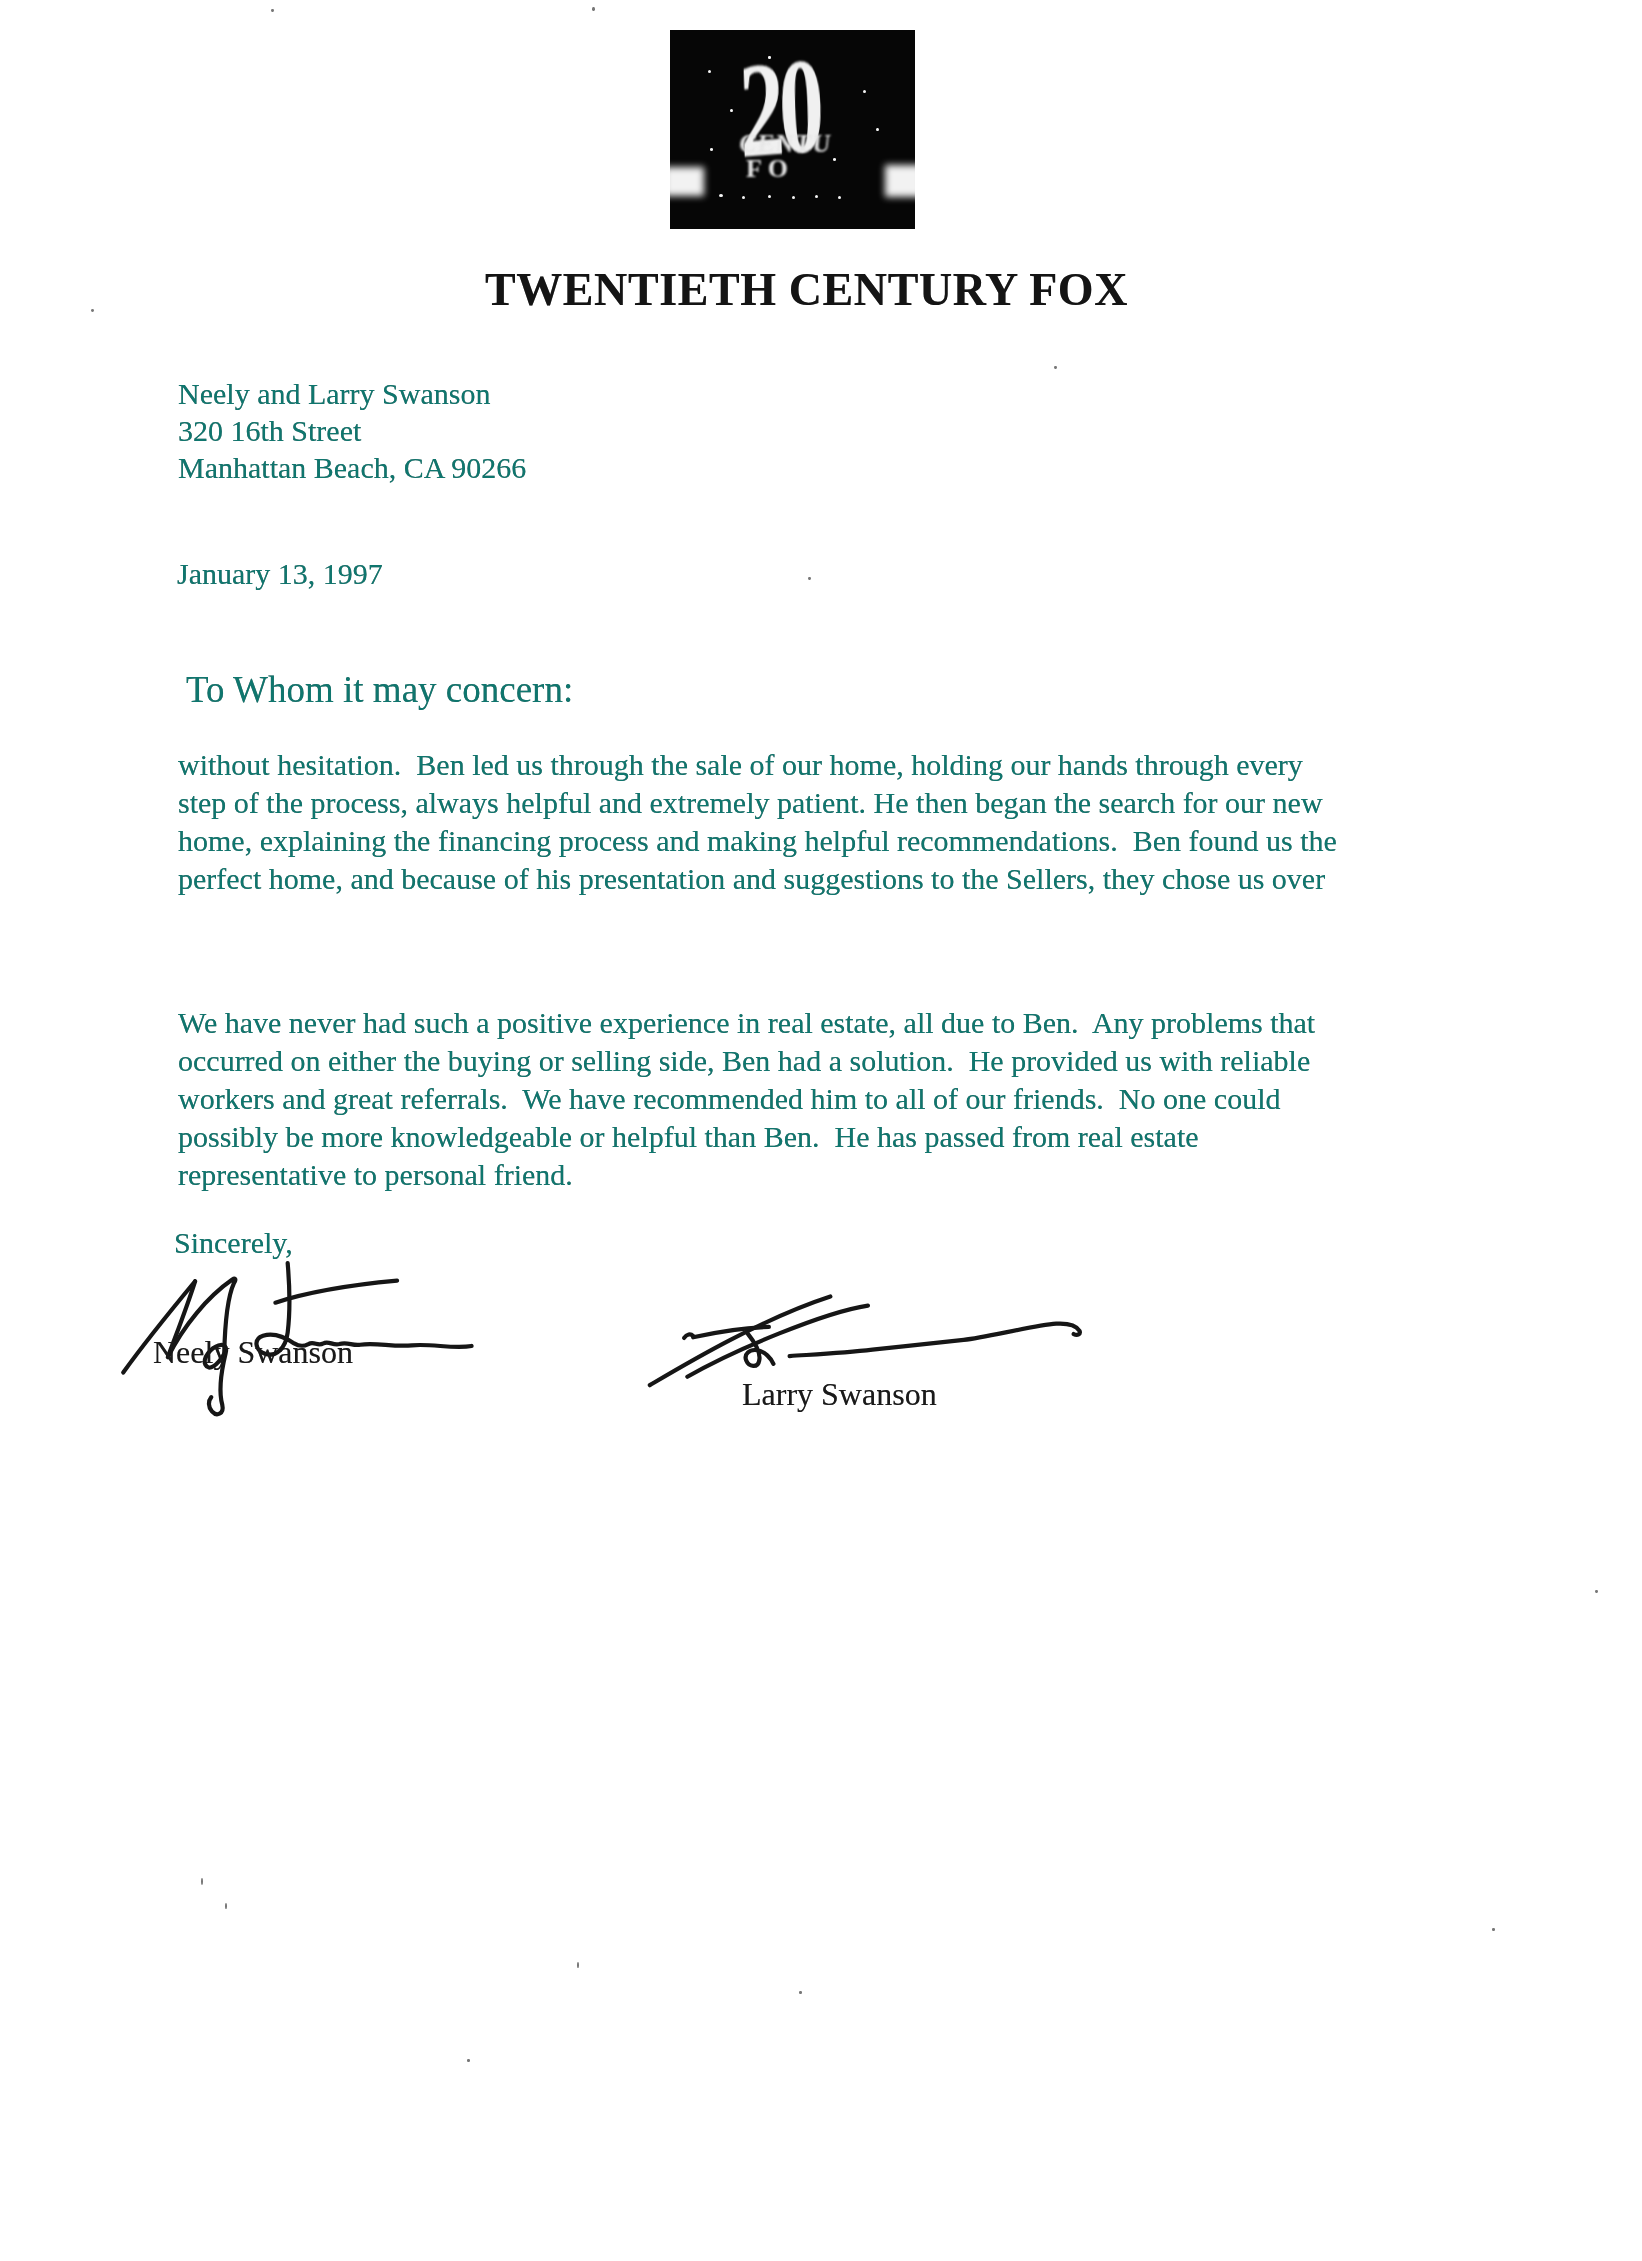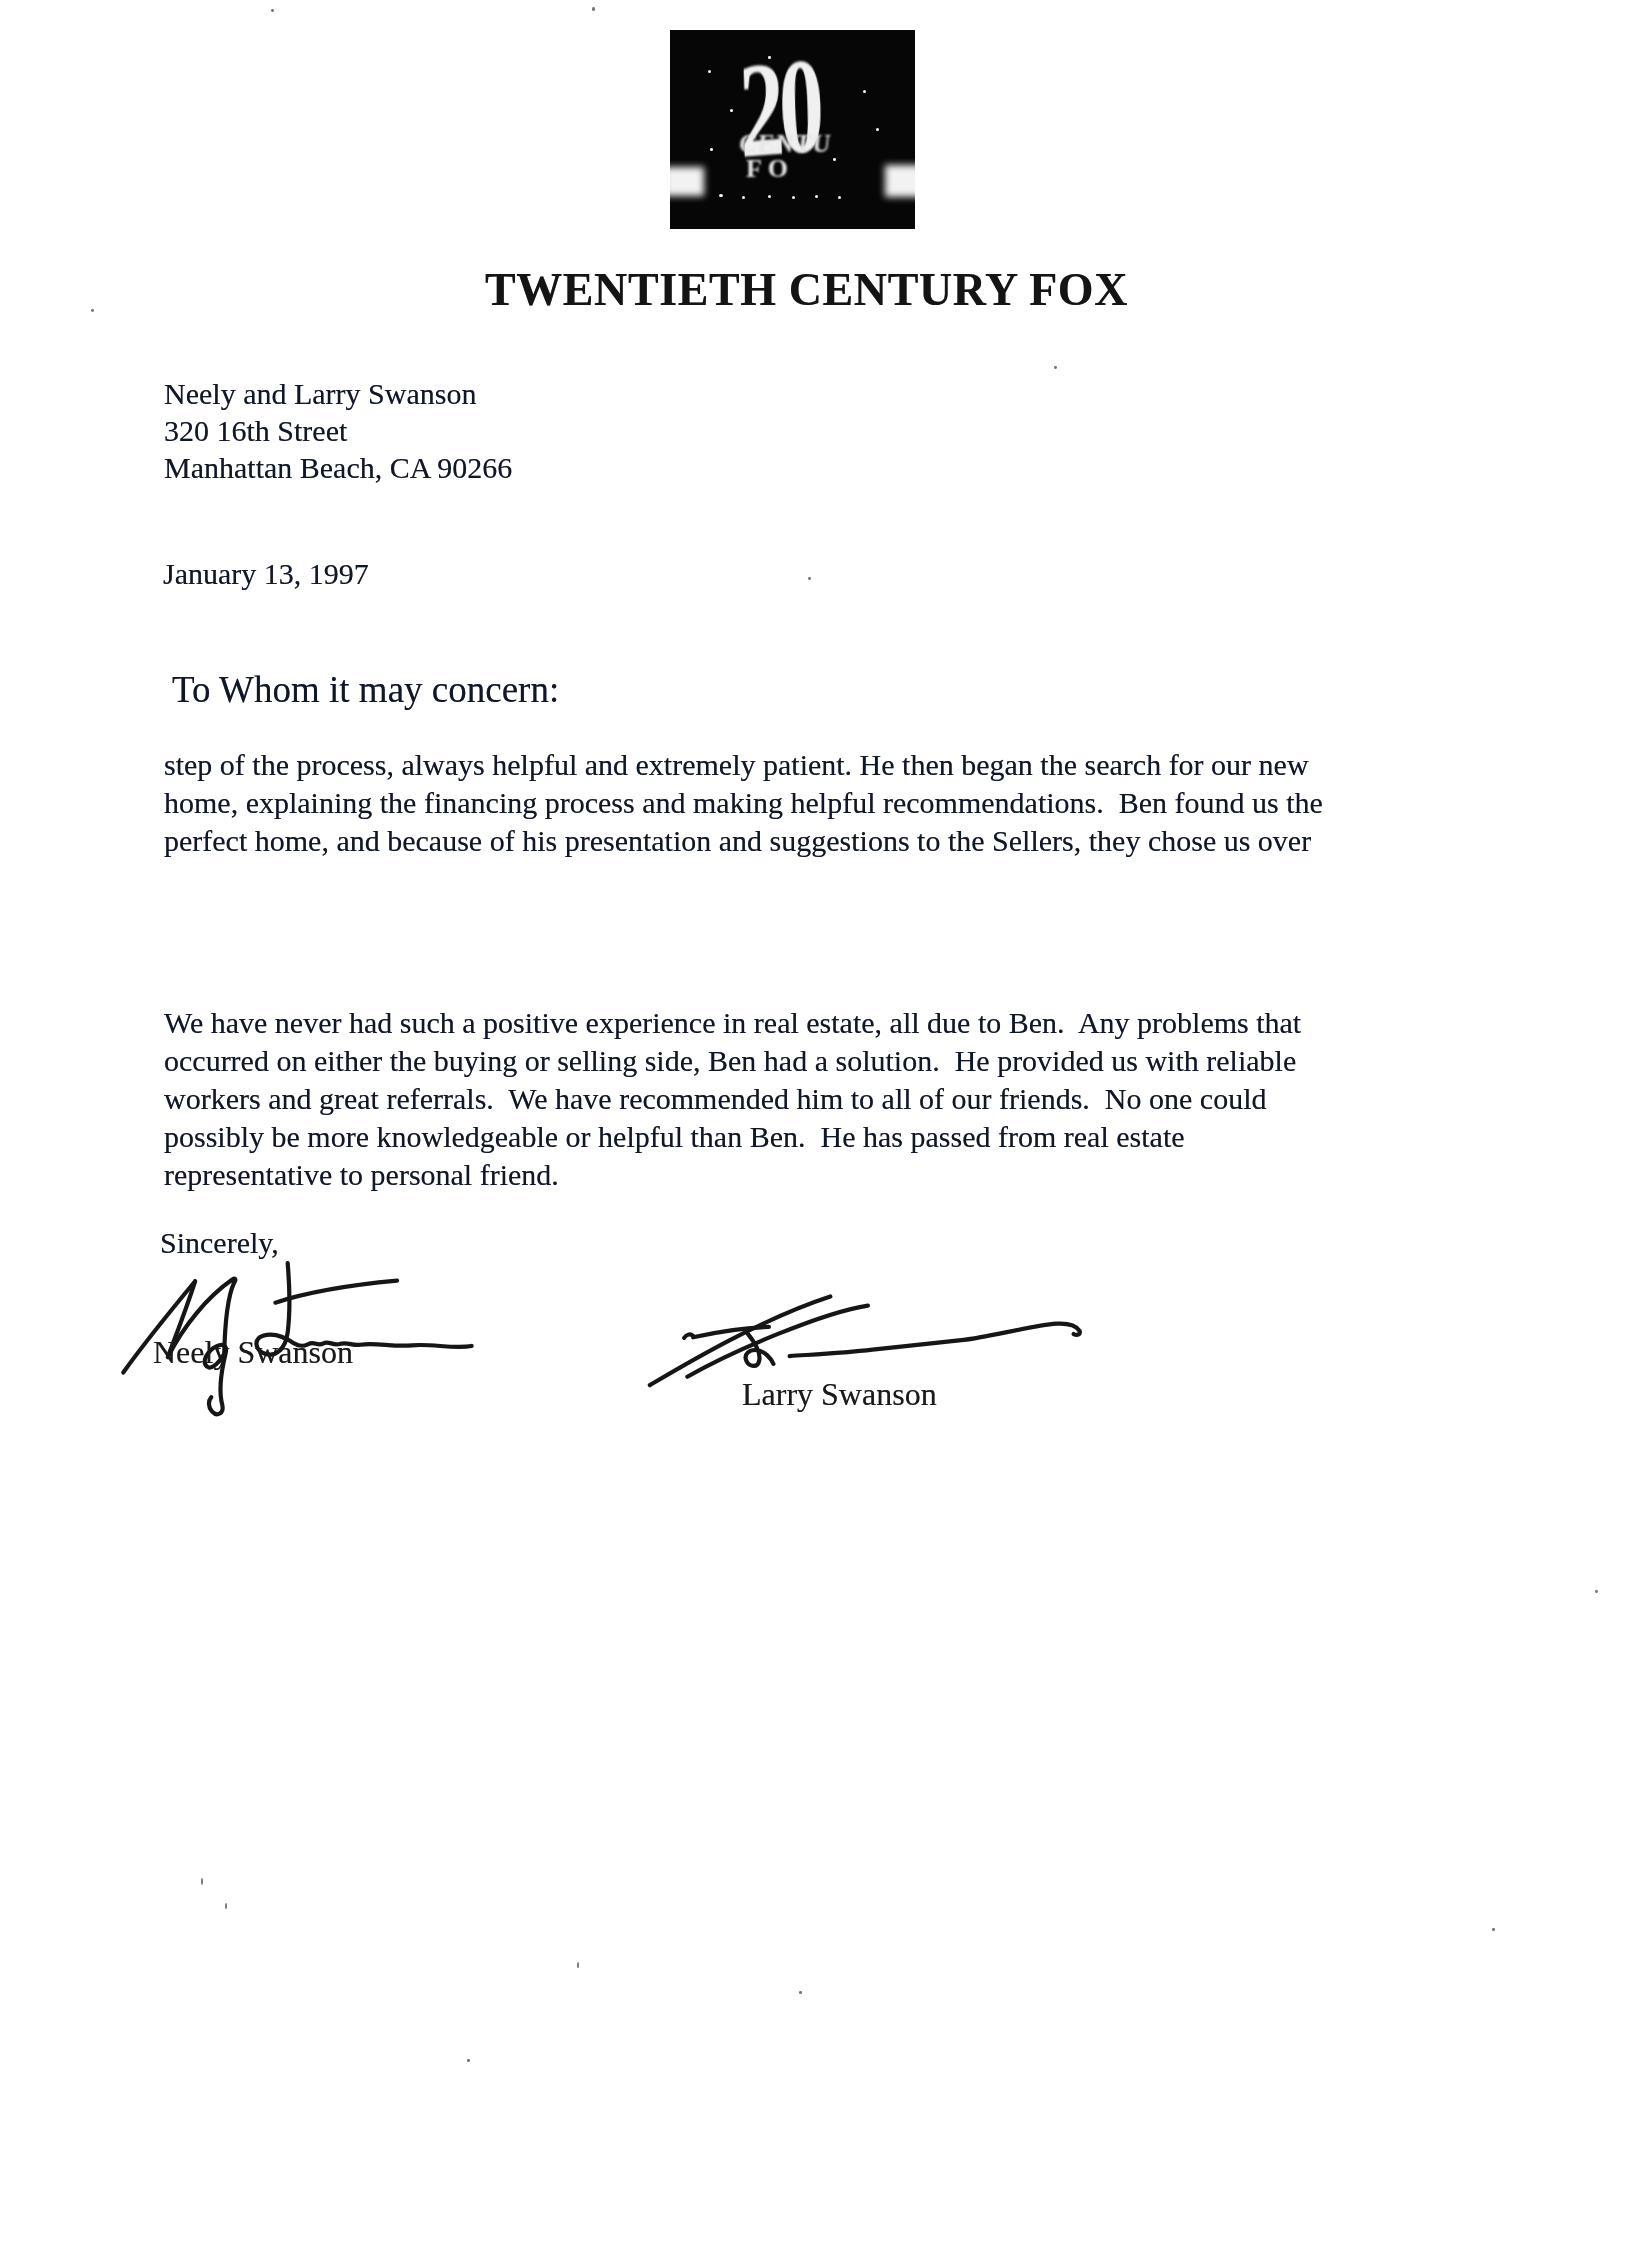--- a/index.html
+++ b/index.html
@@ -38,21 +38,21 @@
 
   
   .company{
     position:absolute;left:-15px;top:267px;width:1643px;
     text-align:center;font-size:46px;line-height:1;font-weight:bold;
     letter-spacing:0.6px;color:#141414;
     text-shadow:0 0 0.6px rgba(0,0,0,.45);
   }
 
   
-  .textblock{position:absolute;color:#0f172a;text-shadow:0 0 0.5px rgba(0,0,0,.5);}
+  .textblock{position:absolute;color:#0f766e;text-shadow:0 0 0.5px rgba(0,0,0,.5);margin-left:14px;}
   .recipient{left:164px;top:375px;font-size:30px;line-height:37px;}
   .date{left:163px;top:559px;font-size:30px;line-height:1;}
   .salutation{left:172px;top:671px;font-size:37px;line-height:1;}
   .para{font-size:30px;line-height:38px;}
   .para1{left:164px;top:746px;}
   .para2{left:164px;top:1004px;}
   .closing{left:160px;top:1228px;font-size:30px;line-height:1;}
   .signame{position:absolute;font-size:32px;line-height:1;color:#1a1a1a;text-shadow:0 0 0.5px rgba(0,0,0,.5);}
   .signame-left{left:153px;top:1336px;}
   .signame-right{left:742px;top:1378px;text-align:center;}
@@ -98,20 +98,21 @@
     <div class="line">Neely and Larry Swanson</div>
     <div class="line">320 16th Street</div>
     <div class="line">Manhattan Beach, CA 90266</div>
   </div>
 
   <div class="textblock date line">January 13, 1997</div>
 
   <div class="textblock salutation line">To Whom it may concern:</div>
 
   <div class="textblock para para1">
+    <div class="line">without hesitation.  Ben led us through the sale of our home, holding our hands through every</div>
     <div class="line">step of the process, always helpful and extremely patient. He then began the search for our new</div>
     <div class="line">home, explaining the financing process and making helpful recommendations.  Ben found us the</div>
     <div class="line">perfect home, and because of his presentation and suggestions to the Sellers, they chose us over</div>
   </div>
 
   <div class="textblock para para2">
     <div class="line">We have never had such a positive experience in real estate, all due to Ben.  Any problems that</div>
     <div class="line">occurred on either the buying or selling side, Ben had a solution.  He provided us with reliable</div>
     <div class="line">workers and great referrals.  We have recommended him to all of our friends.  No one could</div>
     <div class="line">possibly be more knowledgeable or helpful than Ben.  He has passed from real estate</div>

